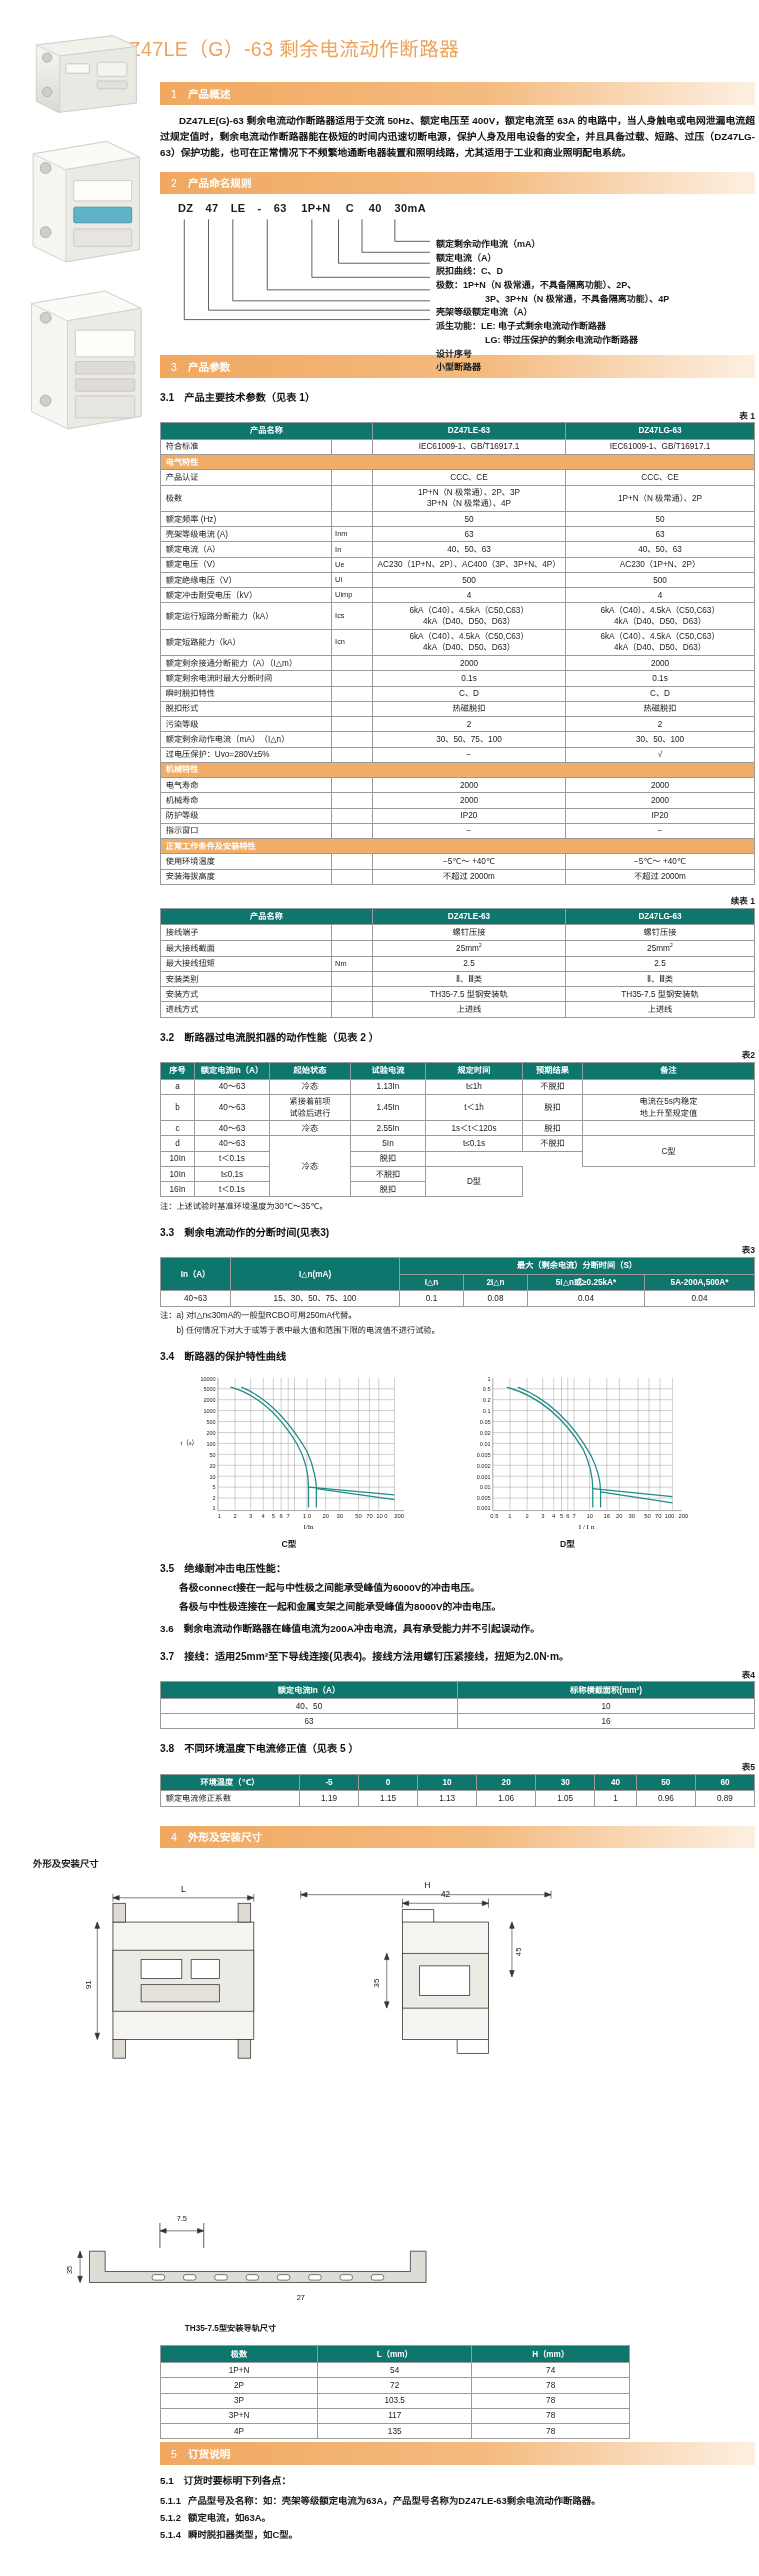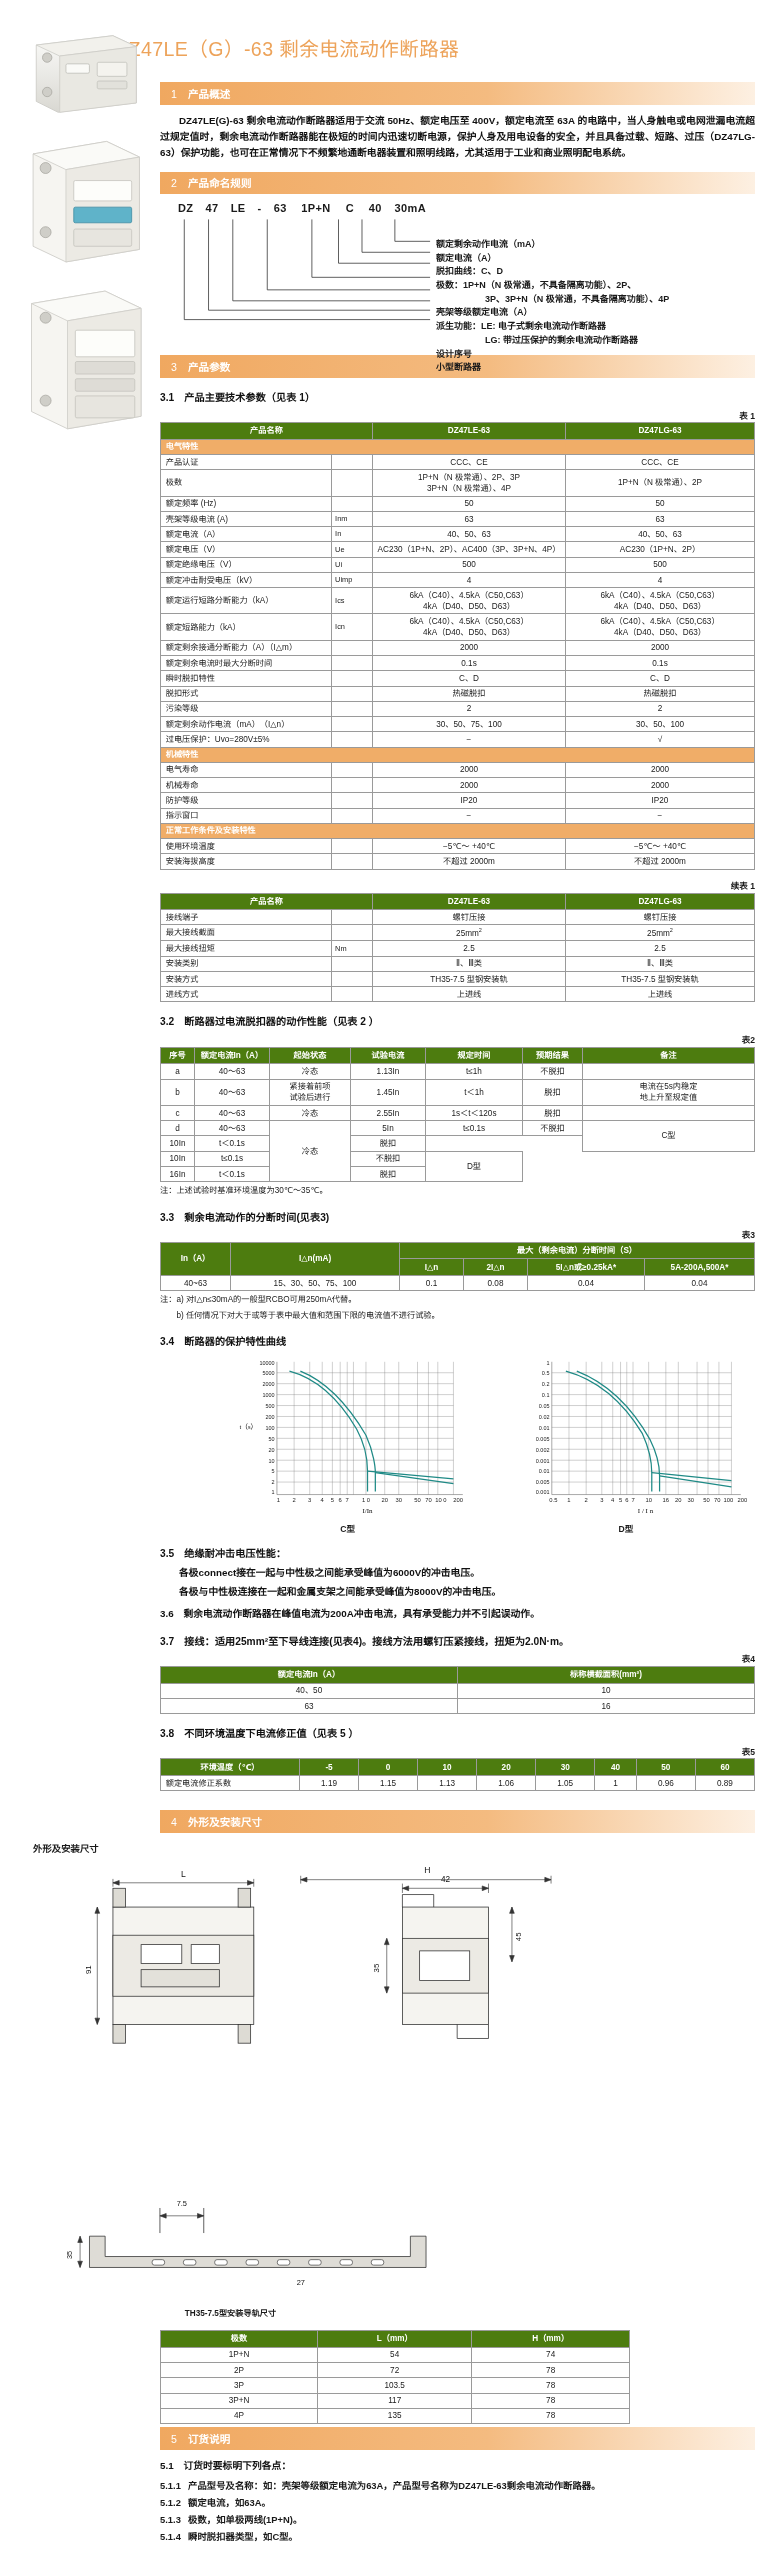--- a/index.html
+++ b/index.html
@@ -66,33 +66,33 @@
   .naming .legend { position:absolute; left:276px; top:36px; font-size:9px; font-weight:bold; line-height:1.52; }
   .naming .legend div { white-space:nowrap; }
   .naming .legend .ind { padding-left:49px; }
 
   
   table.t { border-collapse:collapse; width:595px; font-size:8.2px; }
   table.t th, table.t td {
     border:0.8px solid #9a9a9a; padding:1.6px 3.1px; text-align:center; vertical-align:middle;
     line-height:1.35;
   }
-  table.t th { background:#4d7c0f; color:#ffffff; font-weight:bold; font-size:8.2px; padding:2.3px 3.1px; }
+  table.t th { background:#0f766e; color:#ffffff; font-weight:bold; font-size:8.2px; padding:2.3px 3.1px; }
   table.t td.l { text-align:left; padding-left:4.7px; }
   table.t td.grp {
     background:#f0ad68; color:#ffffff; text-align:left; font-weight:bold; padding-left:4.7px;
   }
   table.t td.sym { text-align:left; font-size:7.4px; width:41px; }
   sup { font-size:5.5px; }
 
   
   .note { font-size:8.2px; margin:3.1px 0 0 0; line-height:1.5; }
 
   
-  .curves { display:flex; gap:20.4px; margin-top:6.3px; justify-content:flex-end; }
+  .curves { display:flex; gap:20.4px; margin-top:6.3px; justify-content:flex-start; }
   .curve-wrap { text-align:center; }
   .curve-label { font-size:8.6px; font-weight:bold; margin-top:1.6px; }
 
   
   .dims { margin-left:19px; width:736px; }
   .dim-head { font-size:9.4px; font-weight:bold; margin:7.8px 0 4.7px 14px; }
   .dim-stage { position:relative; height:329px; margin-left:47px; }
   .rail-stage { position:relative; height:117px; margin-left:47px; }
   .rail-cap { text-align:center; font-size:8.2px; font-weight:bold; width:329px; margin-left:47px;}
 
@@ -210,20 +210,30 @@
     <div class="tbl-cap">表 1</div>
     <table class="t">
       <thead>
           <tr>
         <th colspan="2">产品名称</th>
         <th>DZ47LE-63</th>
         <th>DZ47LG-63</th>
       </tr>
         </thead>
       <tbody id="t1body">
+          <tr>
+            <td class="l" style="width:171px">符合标准</td>
+            <td class="sym"></td>
+            <td style="width:193px">
+              <div>IEC61009-1、GB/T16917.1</div>
+            </td>
+            <td>
+              <div>IEC61009-1、GB/T16917.1</div>
+            </td>
+          </tr>
           <tr>
             <td class="grp" colspan="4">电气特性</td>
           </tr>
           <tr>
             <td class="l" style="width:171px">产品认证</td>
             <td class="sym"></td>
             <td style="width:193px">
               <div>CCC、CE</div>
             </td>
             <td>
@@ -1018,19 +1028,18 @@
   </div>
 
   <div class="sec-bar" style="margin-top:3px;">
     <span class="num">5</span><span>订货说明</span>
   </div>
   <div class="body-col">
     <p class="para">5.1　订货时要标明下列各点：</p>
     <ol class="order" id="orderlist">
         <li><span class="k">5.1.1</span><span>产品型号及名称：如：壳架等级额定电流为63A，产品型号名称为DZ47LE-63剩余电流动作断路器。</span></li>
         <li><span class="k">5.1.2</span><span>额定电流，如63A。</span></li>
-        <li><span class="k">5.1.3</span><span>极数，如单极两线(1P+N)。</span></li>
         <li><span class="k">5.1.4</span><span>瞬时脱扣器类型，如C型。</span></li>
       </ol>
   </div>
 
 </div>
 
 
 </body></html>

